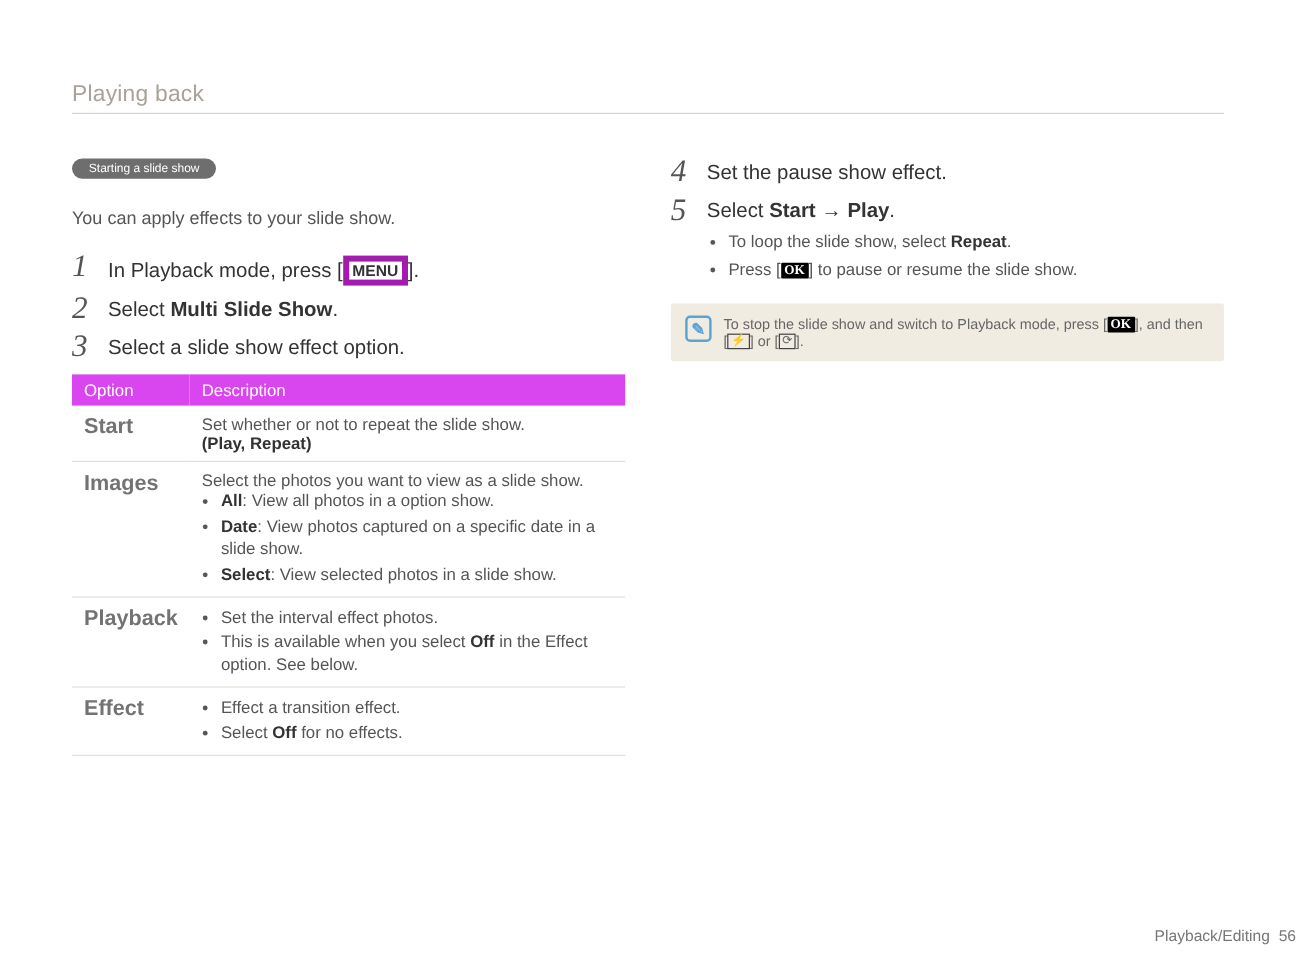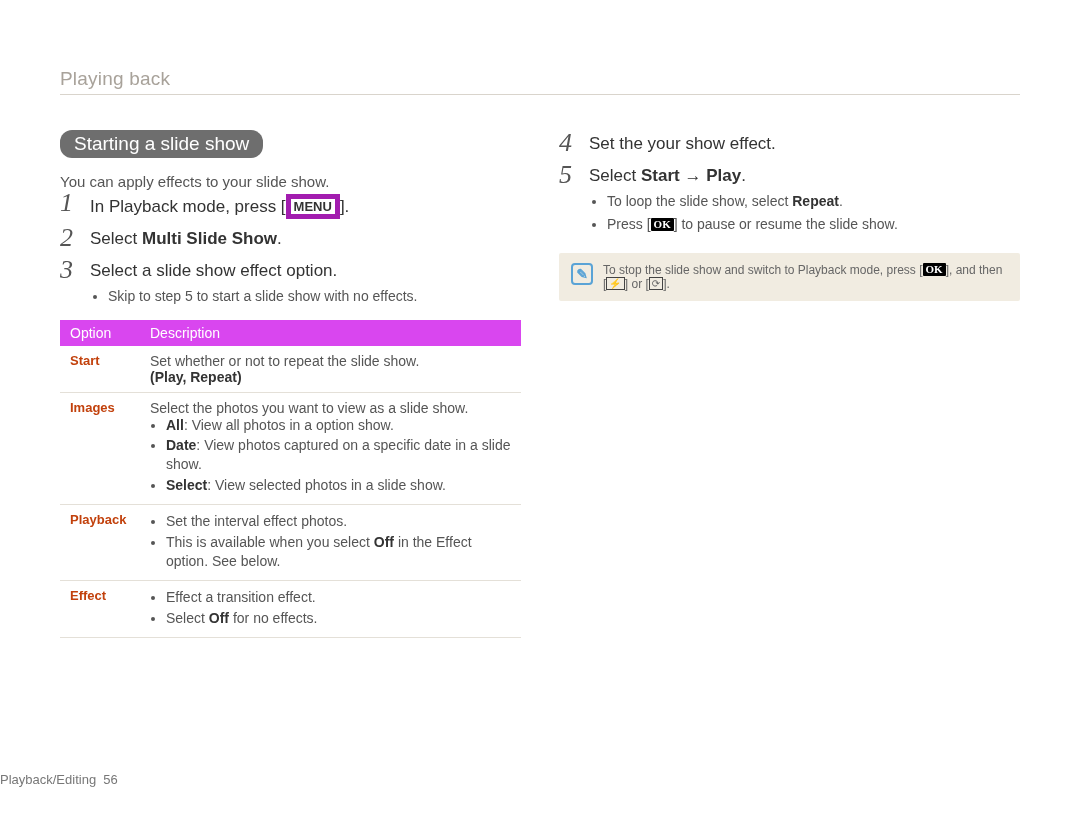--- a/index.html
+++ b/index.html
@@ -36,27 +36,28 @@
     right: 60px;
     border-top: 1px solid #d9d4cc;
   }
   .content-area { margin-top: 62px; }
   .pill {
     display: inline-block;
     background: #6e6e6e;
     color: #fff;
     border-radius: 12px;
     padding: 3px 14px 3px 14px;
-    font-size: 19px;
+    font-size: 10px;
     font-weight: 400;
-    margin-bottom: 15px;
+    margin-bottom: 25px;
   }
   .intro {
     font-size: 15px;
     color: #555;
+    margin-bottom: 18px;
   }
   .step {
     display: flex;
     align-items: flex-start;
     gap: 12px;
     margin-bottom: 6px;
   }
   .step-num {
     font-size: 26px;
     font-style: italic;
@@ -100,22 +101,22 @@
   }
   table.opt th:first-child { width: 80px; }
   table.opt td {
     padding: 7px 10px;
     vertical-align: top;
     color: #555;
     border-bottom: 1px solid #e4e0d8;
   }
   table.opt td.optname {
     font-weight: 700;
-    color: #c2410c;
-    font-size: 13px;
+    color: #737373;
+    font-size: 18px;
   }
   table.opt td ul { list-style: disc; margin-left: 16px; }
   table.opt td ul li { margin-bottom: 2px; line-height: 1.35; }
   table.opt strong { font-weight:700; color:#333; }
   .note-box {
     background: #f1ece1;
     display: flex;
     gap: 10px;
     padding: 10px 12px;
     margin-top: 16px;
@@ -151,21 +152,21 @@
     border:1px solid #444;
     font-size:10px;
     padding:0 2px;
     line-height:1.1;
     vertical-align:1px;
   }
   .footer {
     position:absolute;
     bottom: 28px;
     width:100%;
-    text-align:left;
+    text-align:right;
     font-size: 13px;
     color:#777;
   }
 </style>
 </head>
 <body>
 
 <div class="breadcrumb">Playing back</div>
 <div class="breadcrumb-underline"></div>
 
@@ -193,23 +194,20 @@
           <span>Select </span><strong>Multi Slide Show</strong><span>.</span>
         </span>
       </div>
     </div>
 
     
     <div class="step">
       <div class="step-num">3</div>
       <div class="step-body">
         <div class="step-text">Select a slide show effect option.</div>
-        <ul class="sub-bullets">
-          <li>Skip to step 5 to start a slide show with no effects.</li>
-        </ul>
       </div>
     </div>
 
     
     <table class="opt">
       <thead>
         <tr>
           <th>Option</th>
           <th>Description</th>
         </tr>
@@ -253,21 +251,21 @@
         </tr>
       </tbody>
     </table>
   </div>
 
   <div class="col content-area">
 
     <div class="step">
       <div class="step-num">4</div>
       <div class="step-body">
-        <div class="step-text">Set the your show effect.</div>
+        <div class="step-text">Set the pause show effect.</div>
       </div>
     </div>
 
     <div class="step">
       <div class="step-num">5</div>
       <div class="step-body">
         <div class="step-text">
           <span>Select </span><strong>Start → Play</strong><span>.</span>
         </div>
         <ul class="sub-bullets">

